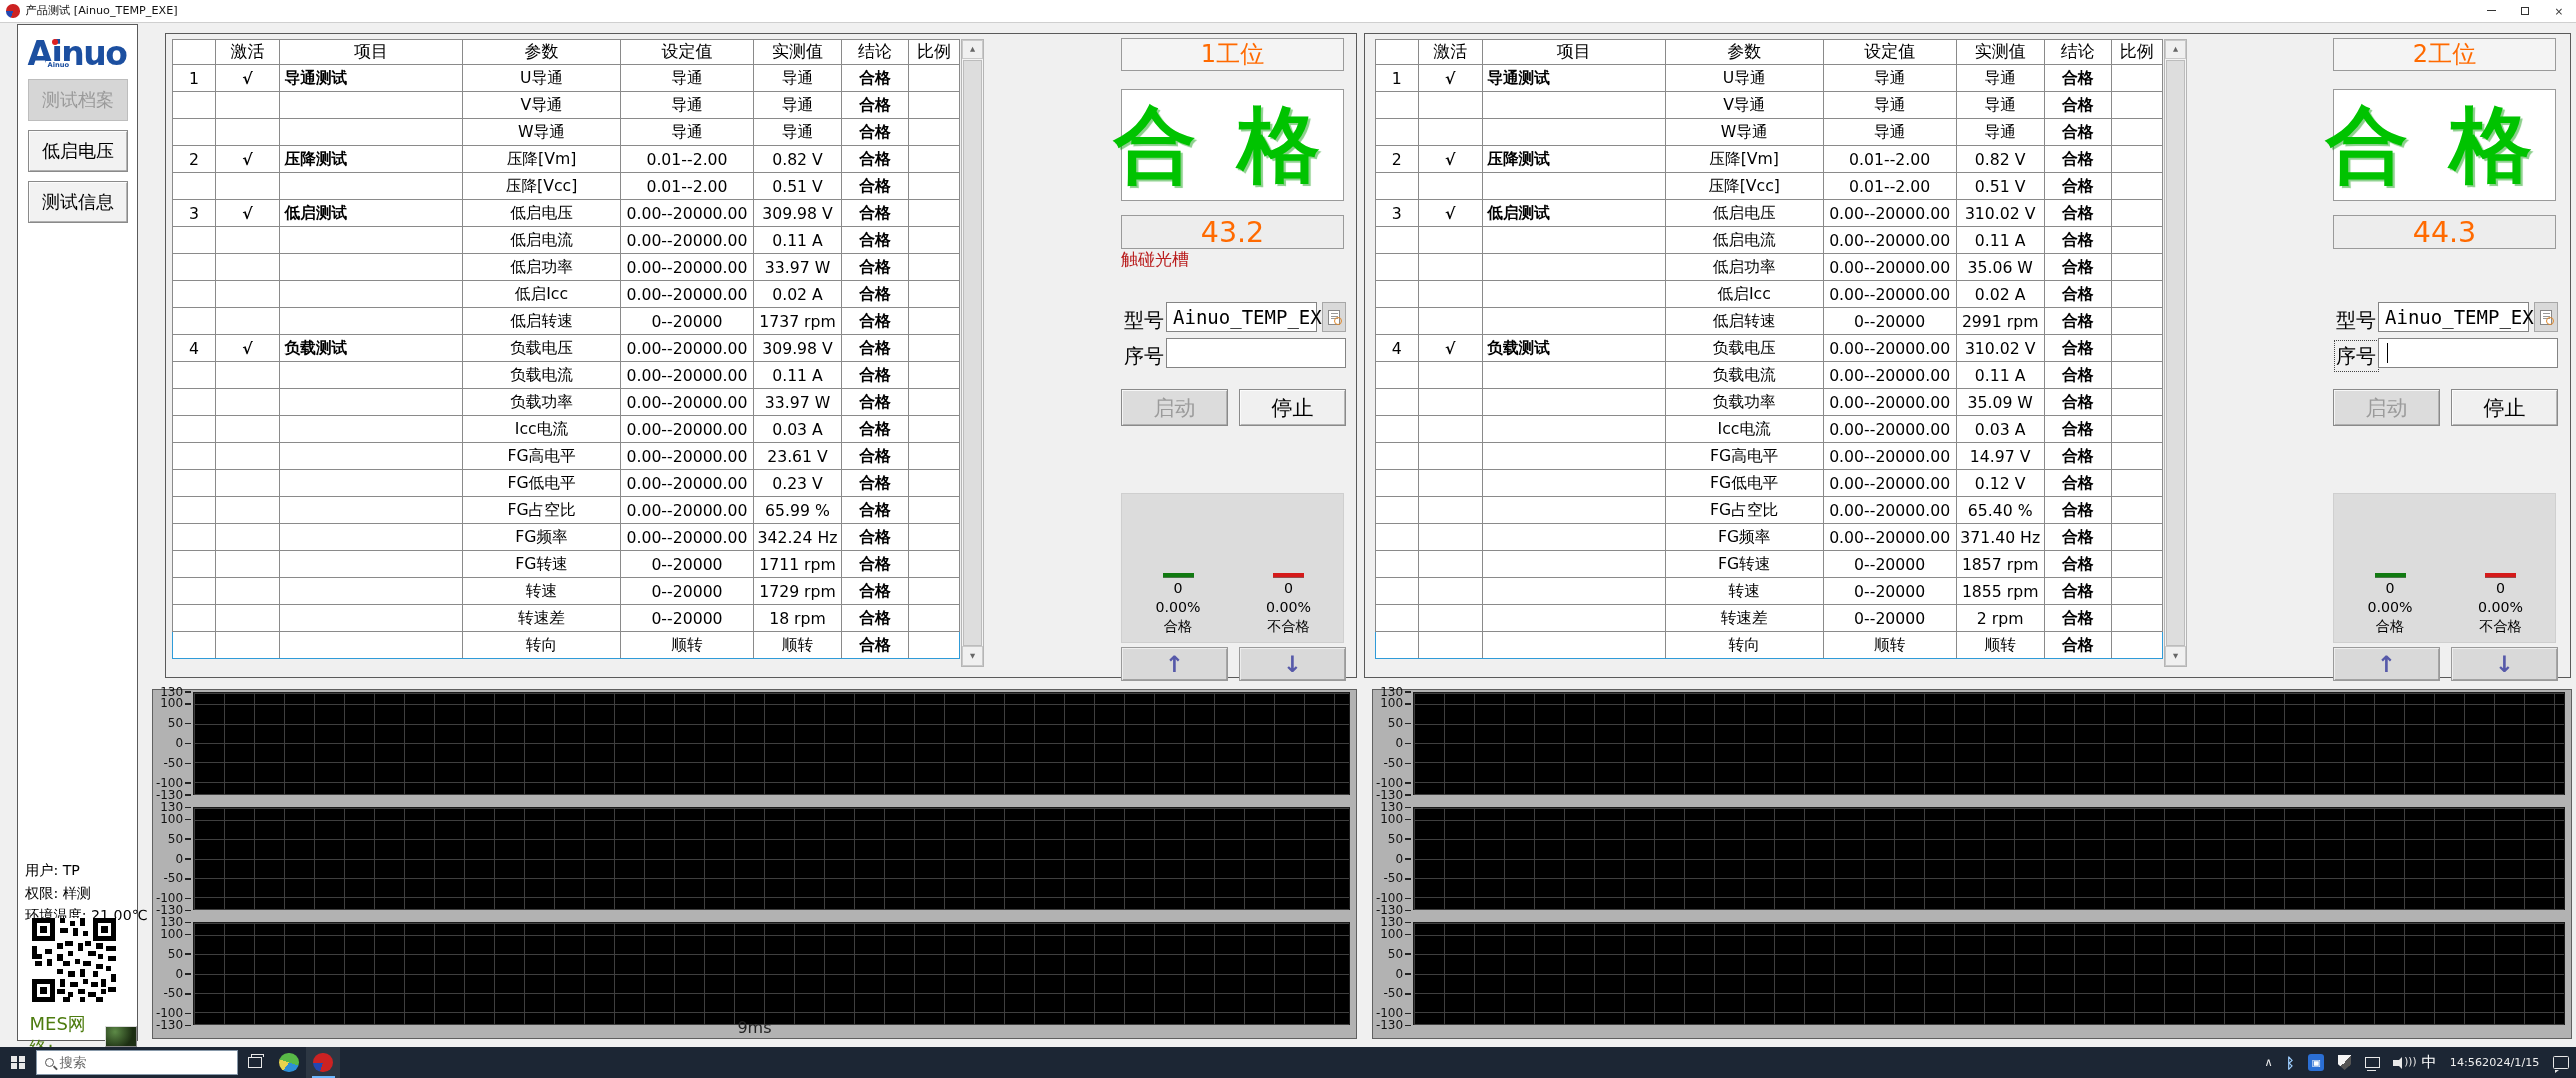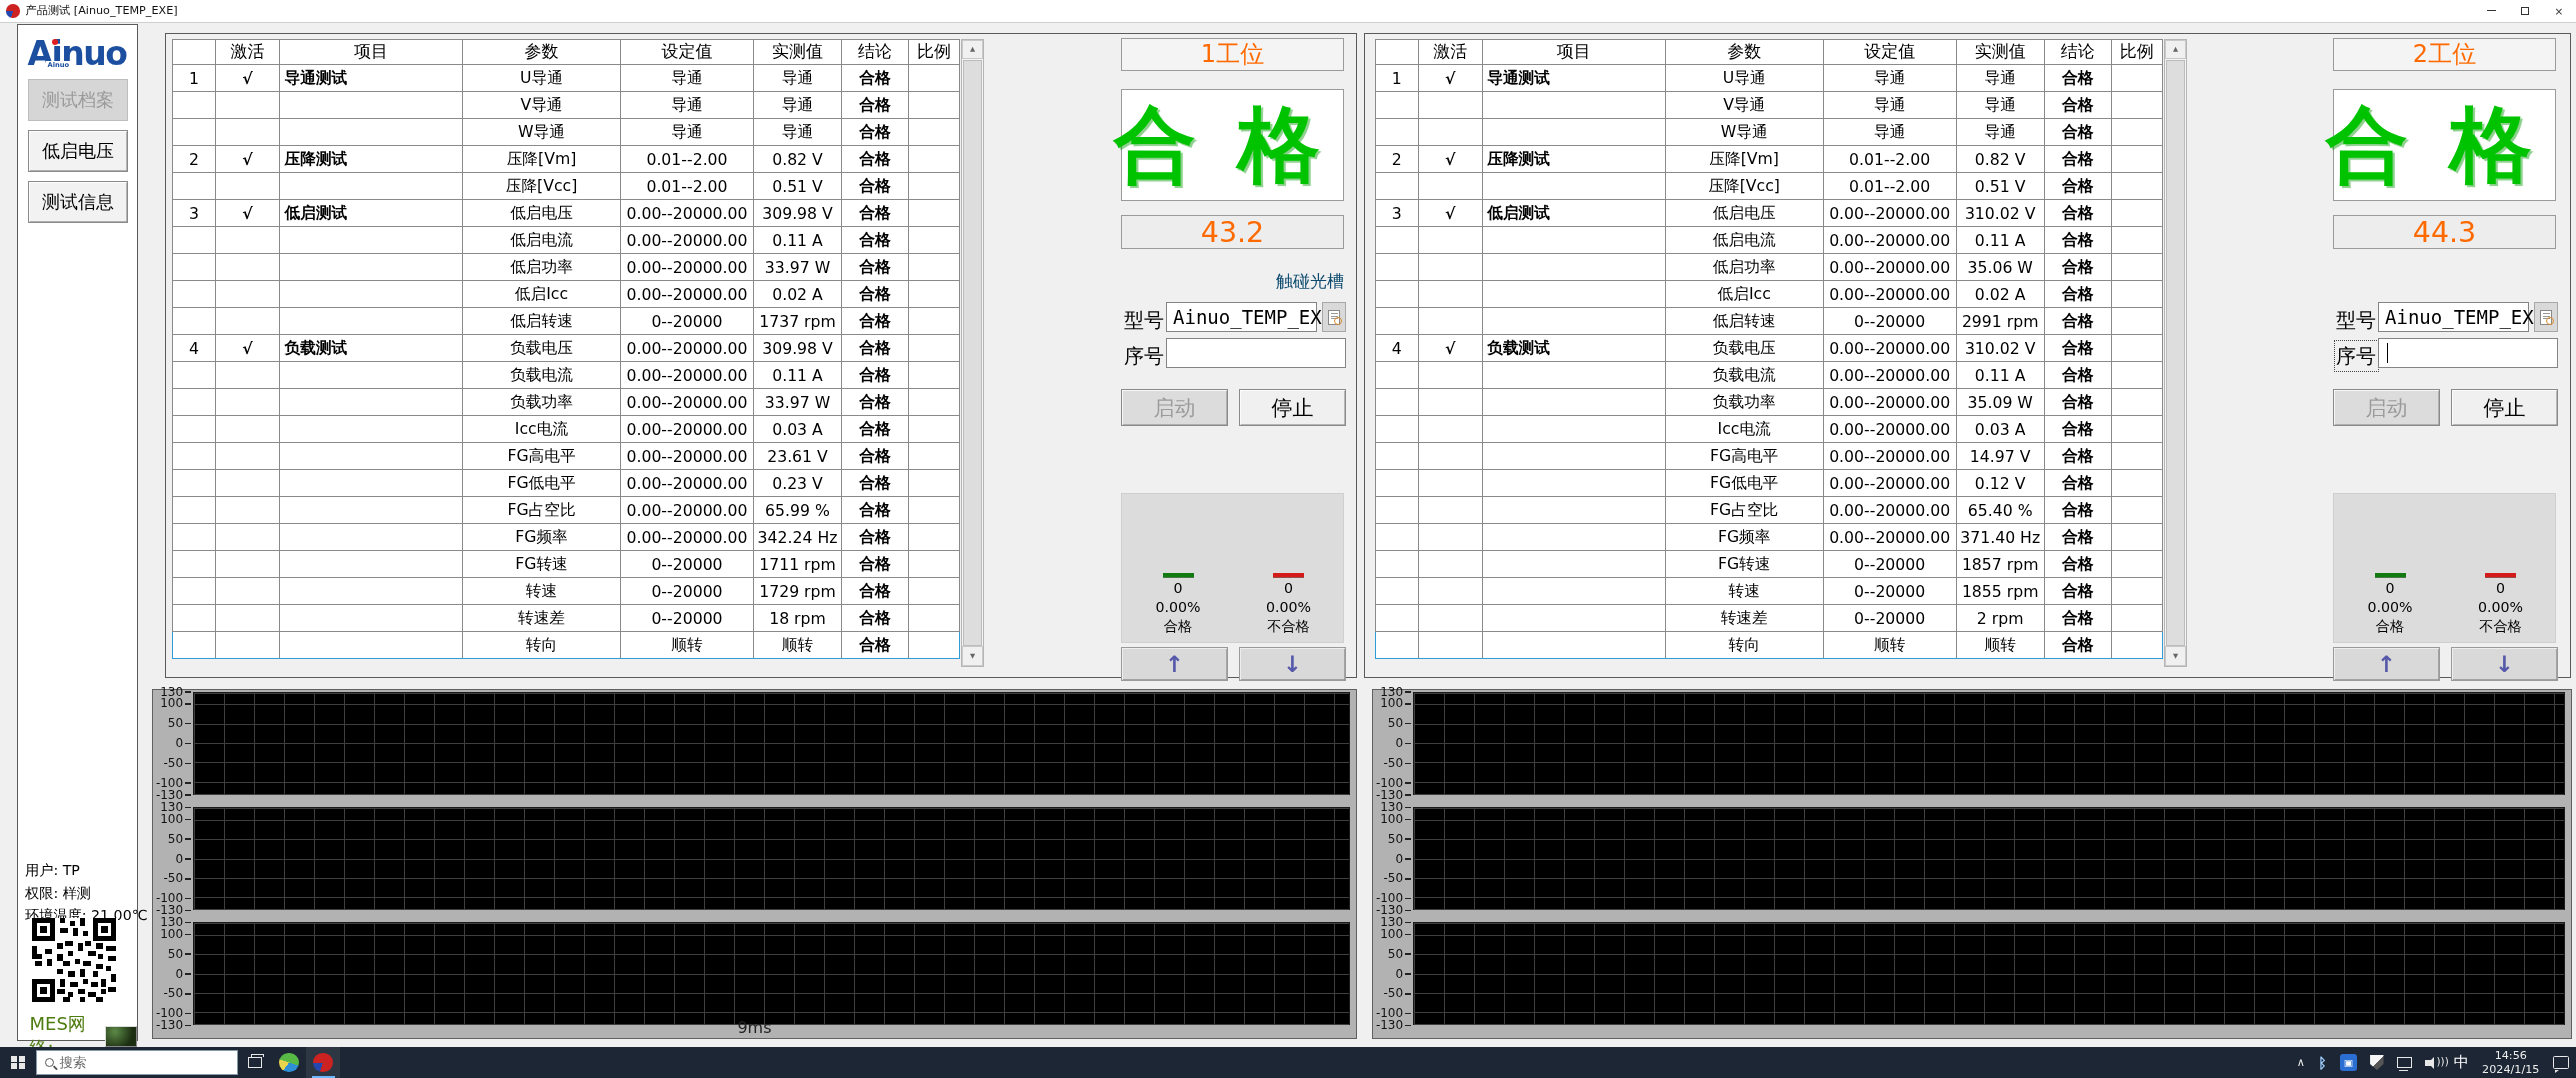--- a/index.html
+++ b/index.html
@@ -52,21 +52,21 @@
   .sb-thumb{position:absolute;left:0.7px;right:0.7px;top:20px;bottom:20px;background:#dddddd;border:0.7px solid #bcbcbc}
   
   .panel{position:absolute;top:0;width:225px;height:644px}
   #sta1 .panel{left:955px}
   #sta2 .panel{left:968px}
   .p-box{position:absolute;left:0;width:223px;border:0.7px solid #9a9a9a;display:flex;align-items:center;justify-content:center}
   .sta-name{top:3.7px;height:33px;font-size:24px;color:#ff6a00;background:#f4f4f4}
   .result-box{top:55px;height:112px;background:#ffffff}
   .result-text{font-size:82px;line-height:1;font-weight:bold;color:#00c300;letter-spacing:42px;padding-left:10.5px;white-space:nowrap;text-shadow:2.2px 2.2px 0.7px rgba(0,150,0,.45)}
   .temp-box{top:181px;height:34px;font-size:28.5px;color:#ff6a00;background:#ededed}
-  .alert-text{position:absolute;top:236px;left:0;width:223px;text-align:right;font-size:17px;color:#0c4a6e}
+  .alert-text{position:absolute;top:214px;left:0;width:223px;text-align:left;font-size:17px;color:#b91c1c}
   .f-label{position:absolute;font-size:20px;color:#000;padding:1.5px}
   .f-label.focused{outline:0.7px dotted #444}
   .f-input{position:absolute;background:#fff;border:0.7px solid #848484;display:flex;align-items:center;padding-left:6px;font-size:19px;font-family:"DejaVu Sans Mono","Liberation Mono",monospace;color:#000}
   .caret{width:0.7px;height:19.5px;background:#000;margin-left:1.5px}
   .model-label{left:1.5px;top:271px}
   .model-input{left:45px;top:268px;width:151px;height:30px}
   .model-btn{position:absolute;left:201px;top:268px;width:24px;height:30px;background:#d9d9d9;border:0.7px solid #a7a7a7;display:flex;align-items:center;justify-content:center}
   .serial-label{left:1.5px;top:307px}
   .serial-input{left:45px;top:304px;width:180px;height:30px}
   .big-btn{position:absolute;top:355px;width:107px;height:37px;display:flex;align-items:center;justify-content:center;font-size:21px;background:#f0f0f0;border:0.7px solid #8a8a8a;box-shadow:inset 0.7px 0.7px 0 #fff,inset -0.7px -0.7px 0 #a0a0a0;color:#000}
@@ -115,21 +115,21 @@
   .blueapp{width:16.5px;height:16.5px;background:#2b6fd4;border-radius:3px;color:#fff;font-size:9.7px;display:flex;align-items:center;justify-content:center}
   .shield{width:13.5px;height:15px;background:linear-gradient(135deg,#f5f5f5 50%,#555 50%);clip-path:polygon(0 0,100% 0,100% 60%,50% 100%,0 60%);position:relative}
   .shield .warn{position:absolute;right:-3px;bottom:-1.5px;width:0;height:0;border-left:4.5px solid transparent;border-right:4.5px solid transparent;border-bottom:7.5px solid #f2b600}
   .net{width:15px;height:10.5px;border:1.5px solid #e8e8e8;position:relative}
   .net::after{content:"";position:absolute;left:1.5px;bottom:-4.5px;width:9px;height:1.5px;background:#e8e8e8}
   .vol{position:relative;width:15px;height:12px}
   .vol .body{position:absolute;left:0;top:3px;width:6px;height:6px;background:#e8e8e8}
   .vol .cone{position:absolute;left:3px;top:0;width:0;height:0;border-top:6px solid transparent;border-bottom:6px solid transparent;border-right:6.7px solid #e8e8e8}
   .vol .wave{position:absolute;left:11.2px;top:-1.5px;font-size:10.5px;color:#e8e8e8}
   .ime{font-size:15px;color:#fff}
-  .clock{flex-direction:column;font-size:11.2px;line-height:13.5px;text-align:right}
+  .clock{flex-direction:row;font-size:11.2px;line-height:13.5px;text-align:right}
   .action{width:16.5px;height:13.5px;border:1.5px solid #e8e8e8;border-radius:1.5px;position:relative}
   .action::after{content:"";position:absolute;left:1.5px;bottom:-5.2px;width:0;height:0;border-top:3.7px solid #e8e8e8;border-right:4.5px solid transparent}
   .doc-icon{width:12px;height:15px;background:#fff;border:0.7px solid #888;position:relative}
   .doc-icon i{display:block;height:0.7px;background:#999;margin:2.2px 1.5px 0 1.5px}
   .doc-icon::after{content:"";position:absolute;right:-3px;bottom:-1.5px;width:6px;height:6px;border:1.5px solid #e08a2d;border-radius:50%}
 </style>
 </head>
 <body>
 
 <div id="titlebar">

